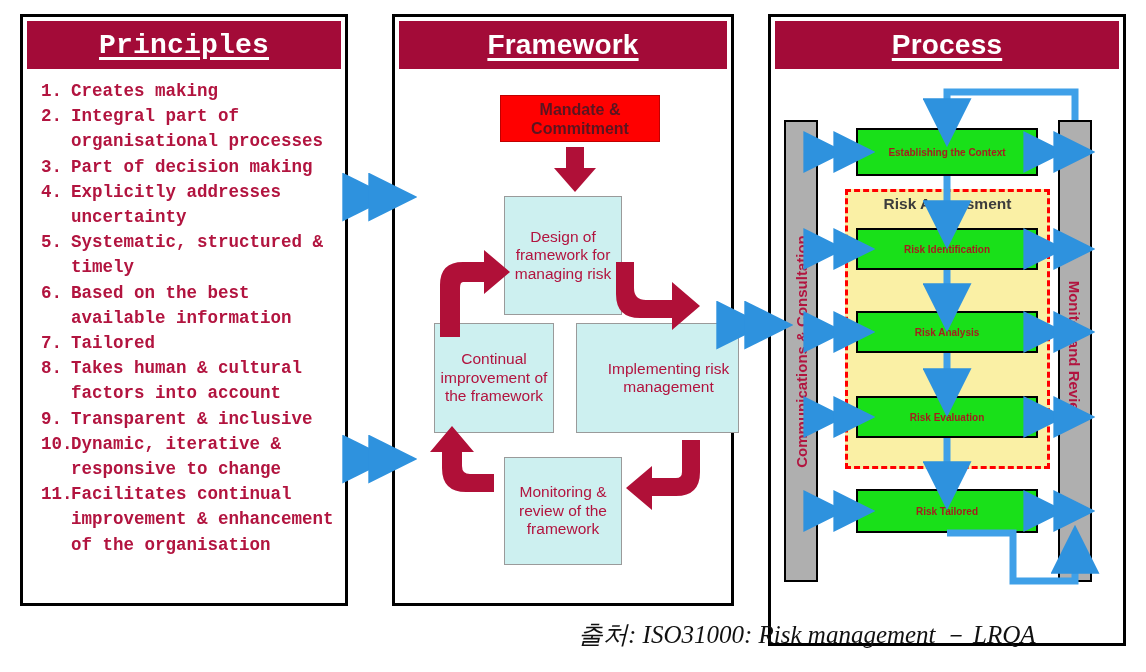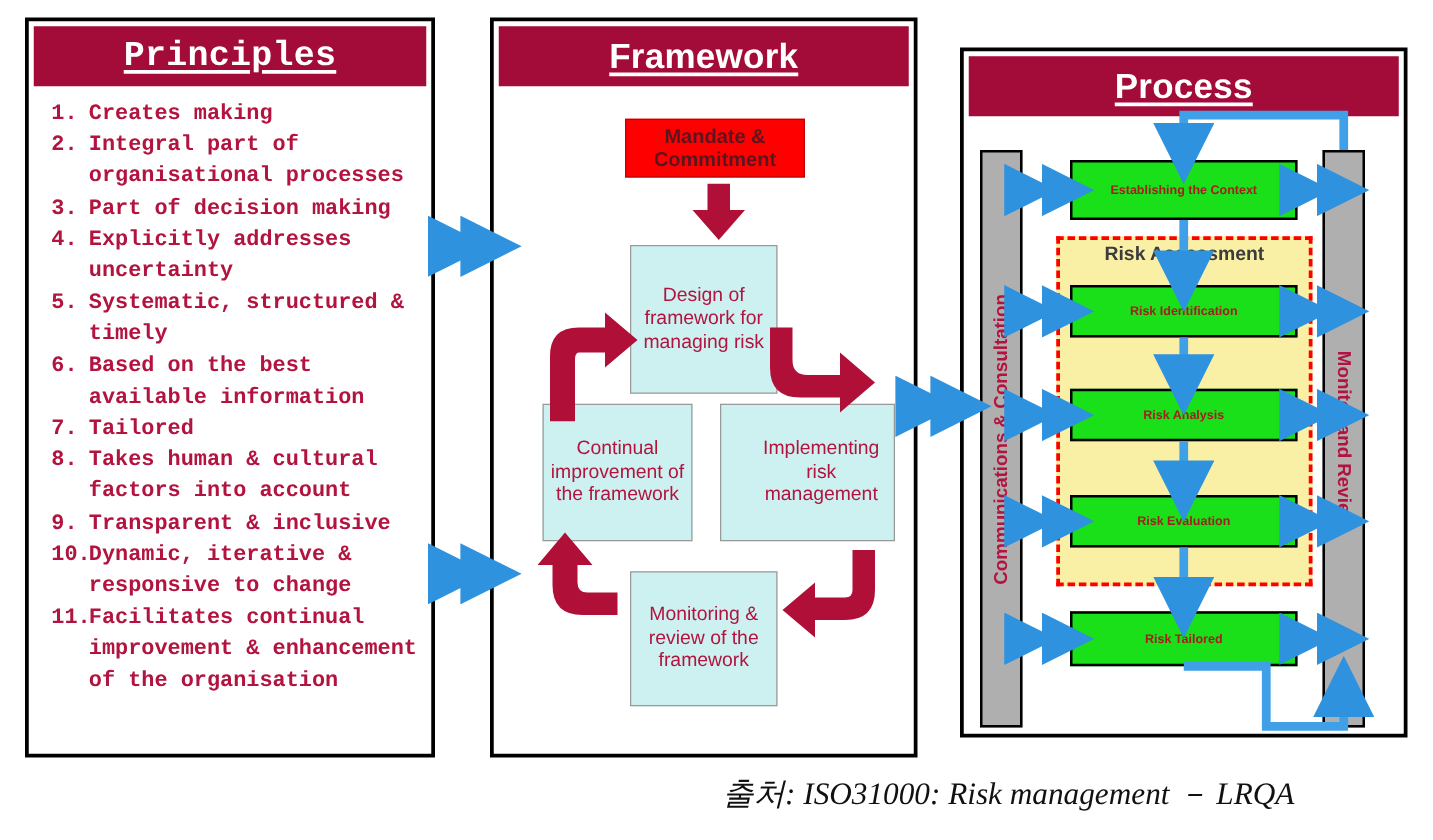--- a/index.html
+++ b/index.html
@@ -15,21 +15,21 @@
   }
 
   
   .panel {
     position: absolute;
     background: #ffffff;
     border: 3px solid #000000;
   }
   #panel-principles { left: 20px;  top: 14px; width: 328px; height: 592px; font-family: Liberation Mono, monospace; }
   #panel-framework  { left: 392px; top: 14px; width: 342px; height: 592px; }
-  #panel-process    { left: 768px; top: 14px; width: 358px; height: 552px; margin-top: 24px; }
+  #panel-process    { left: 768px; top: 14px; width: 358px; height: 632px; }
 
   .panel-header {
     position: absolute;
     left: 4px; right: 4px; top: 4px;
     height: 48px;
     background: #A30B38;
     display: flex;
     align-items: center;
     justify-content: center;
   }
@@ -76,35 +76,35 @@
     font-weight: normal;
     line-height: 18.5px;
     text-align: center;
     display: flex;
     align-items: center;
     justify-content: center;
     padding: 2px;
   }
   #mandate-box {
     position: absolute;
-    left: 500px; top: 95px; width: 144px; height: 47px;
+    left: 500px; top: 95px; width: 160px; height: 47px;
     background: #FF0000;
     border: 1px solid #C00000;
     color: #5A1520;
     font-size: 16px;
     font-weight: bold;
     line-height: 19px;
     text-align: center;
     display: flex;
     align-items: center;
     justify-content: center;
   }
   #design-box      { left: 504px; top: 196px; width: 118px; height: 119px; }
   #continual-box   { left: 434px; top: 323px; width: 120px; height: 110px; }
-  #implementing-box{ left: 576px; top: 323px; width: 140px; height: 110px; padding-left: 24px; }
+  #implementing-box{ left: 576px; top: 323px; width: 163px; height: 110px; padding-left: 24px; }
   #monitoring-box  { left: 504px; top: 457px; width: 118px; height: 108px; }
 
   
   .side-bar {
     position: absolute;
     background: #AFAFAF;
     border: 2px solid #000000;
     color: #B2143F;
     font-size: 15px;
     font-weight: bold;

